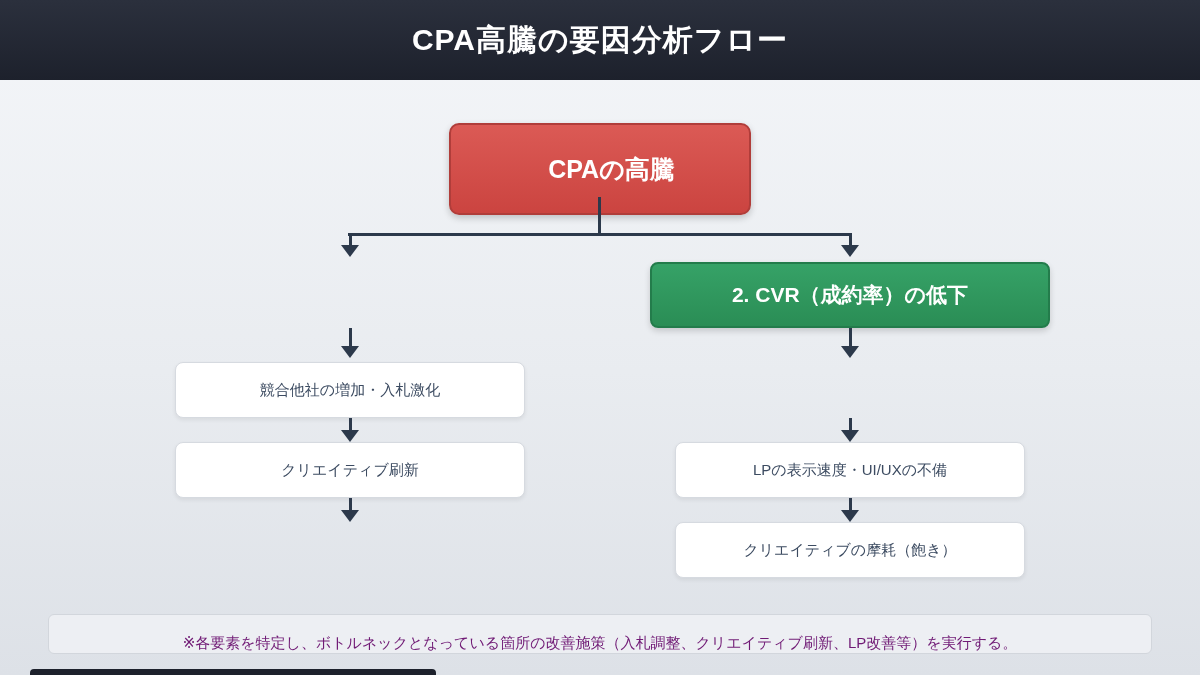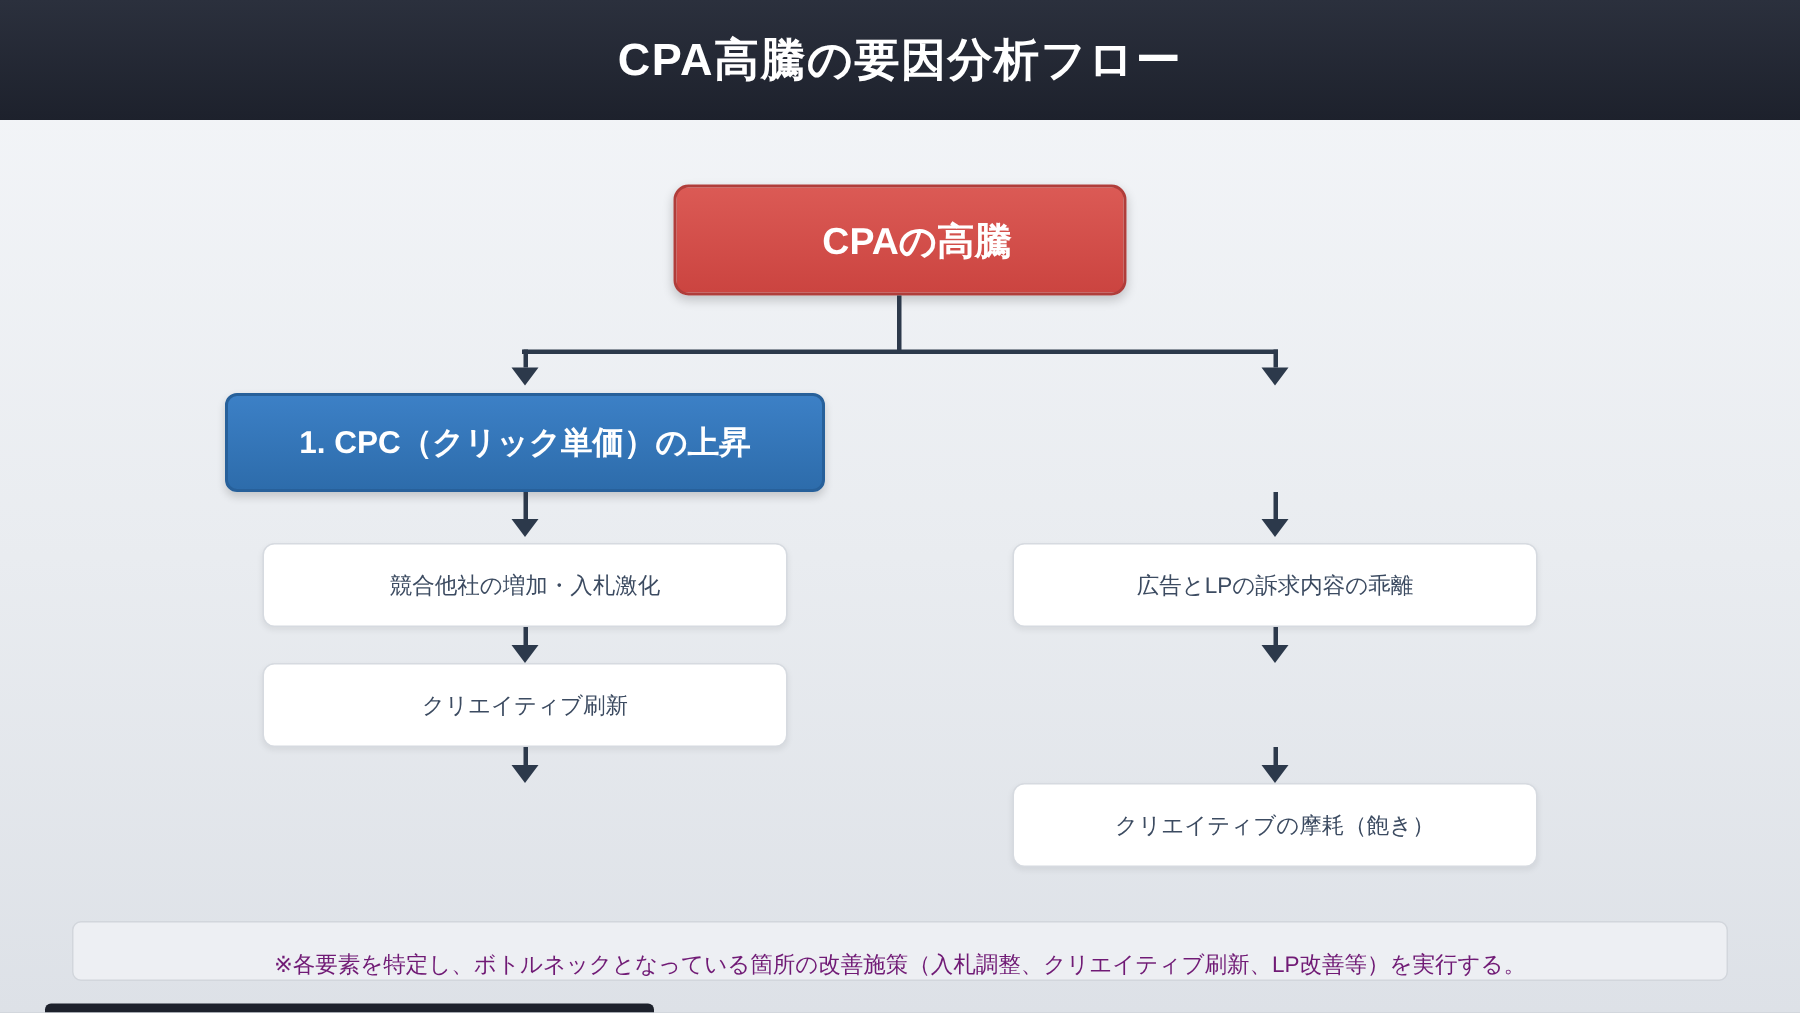--- a/index.html
+++ b/index.html
@@ -21,21 +21,21 @@
   .titlebar h1 {
     margin: 16px; color: #ffffff; font-size: 30px; font-weight: bold; letter-spacing: 1px;
   }
 
   
   .node {
     position: absolute; display: flex; align-items: center; justify-content: center;
     color: #ffffff; font-weight: bold; text-align: center;
   }
   .root-node {
-    left: 449px; top: 123px; width: 302px; height: 74px; font-size: 25px;
+    left: 449px; top: 123px; width: 302px; height: 92px; font-size: 25px;
     background: linear-gradient(180deg, #db5a55 0%, #cb4440 100%);
     border: 2px solid #b03d3a; border-radius: 10px;
     box-shadow: 0 3px 7px rgba(0,0,0,0.20);
     box-sizing: border-box;
     padding-left: 23px;
   }
   .branch-node {
     top: 262px; width: 400px; height: 66px; font-size: 21px;
     border-radius: 8px; box-sizing: border-box;
     box-shadow: 0 3px 6px rgba(0,0,0,0.16);
@@ -121,37 +121,37 @@
 
   <div class="node root-node">CPAの高騰</div>
 
   <div class="stem root-stem"></div>
   <div class="hline branch-line"></div>
   <div class="stem stub-l"></div>
   <div class="stem stub-r"></div>
   <div class="ahead head-branch-l"></div>
   <div class="ahead head-branch-r"></div>
 
-  <div class="node branch-node branch-blue">1. CPC（クリック単価）の上昇</div>
+  <div class="node branch-node branch-green">2. CVR（成約率）の低下</div>
 
   <div class="stem stem-l-a"></div>
   <div class="ahead head-l-a"></div>
   <div class="stem stem-r-a"></div>
   <div class="ahead head-r-a"></div>
 
   <div class="leaf-node col-left row1">競合他社の増加・入札激化</div>
   <div class="stem stem-l-b"></div>
   <div class="ahead head-l-b"></div>
   <div class="leaf-node col-left row2">クリエイティブ刷新</div>
   <div class="stem stem-l-c"></div>
   <div class="ahead head-l-c"></div>
 
-  <div class="leaf-node col-right row1">広告とLPの訴求内容の乖離</div>
   <div class="stem stem-r-b"></div>
   <div class="ahead head-r-b"></div>
+  <div class="leaf-node col-right row2">LPの表示速度・UI/UXの不備</div>
   <div class="stem stem-r-c"></div>
   <div class="ahead head-r-c"></div>
   <div class="leaf-node col-right row3">クリエイティブの摩耗（飽き）</div>
 
   <div class="note-box">
     <span>※各要素を特定し、ボトルネックとなっている箇所の改善施策（入札調整、クリエイティブ刷新、LP改善等）を実行する。</span>
   </div>
 
   <div class="footer-partial"></div>
 

